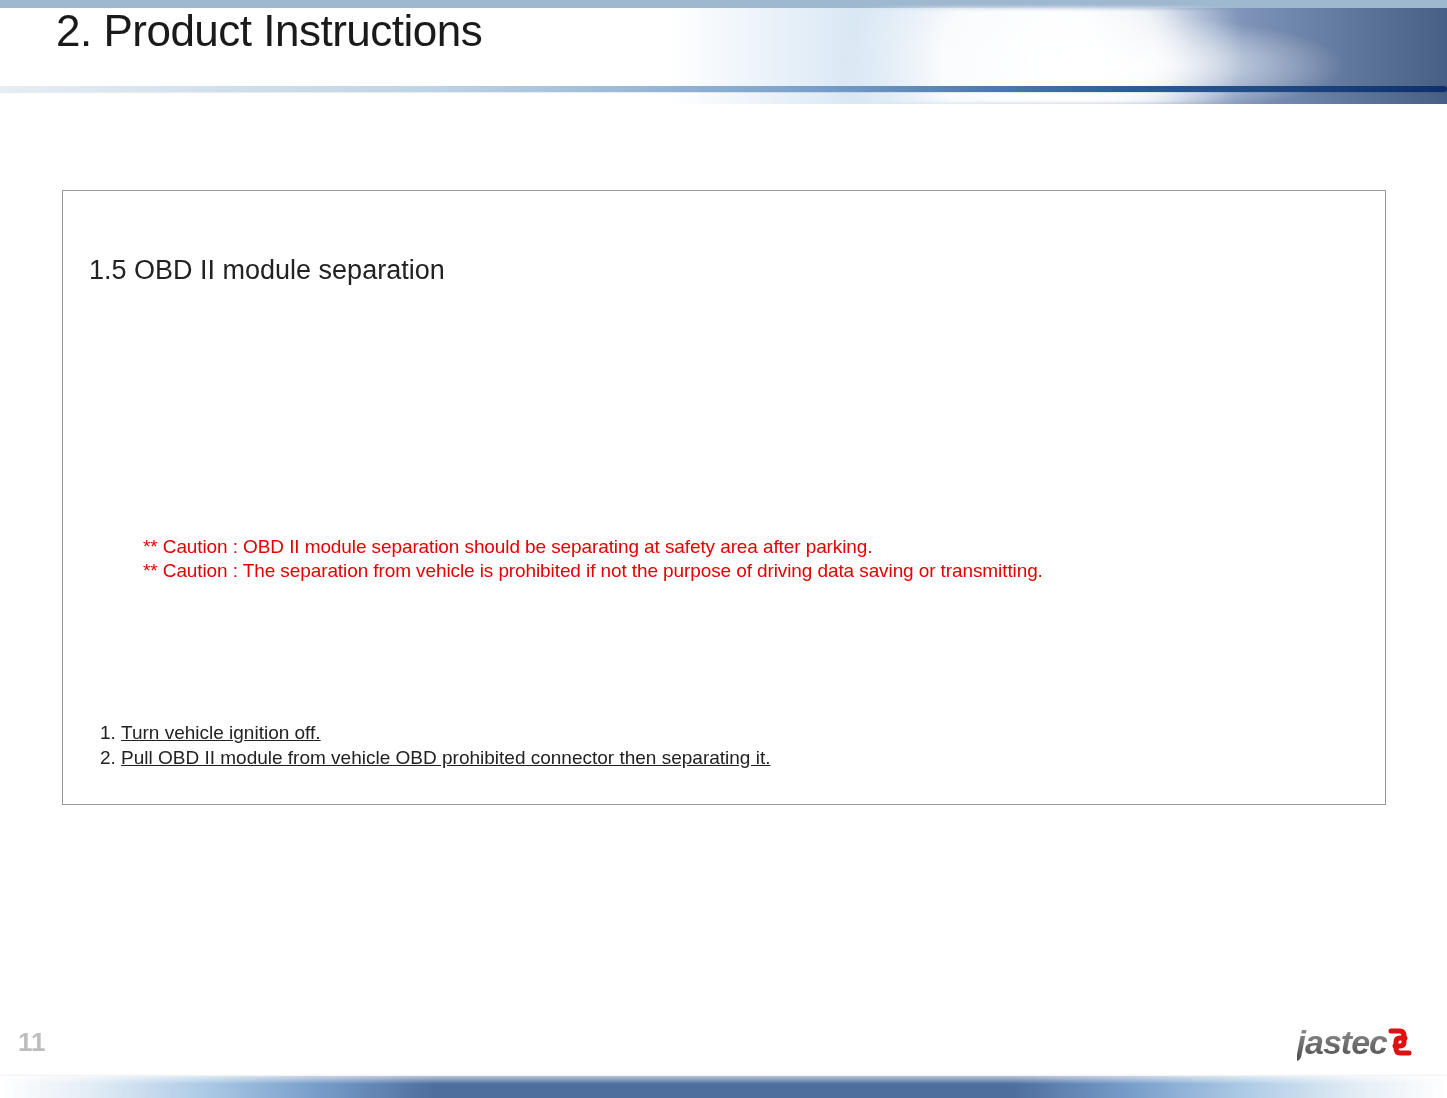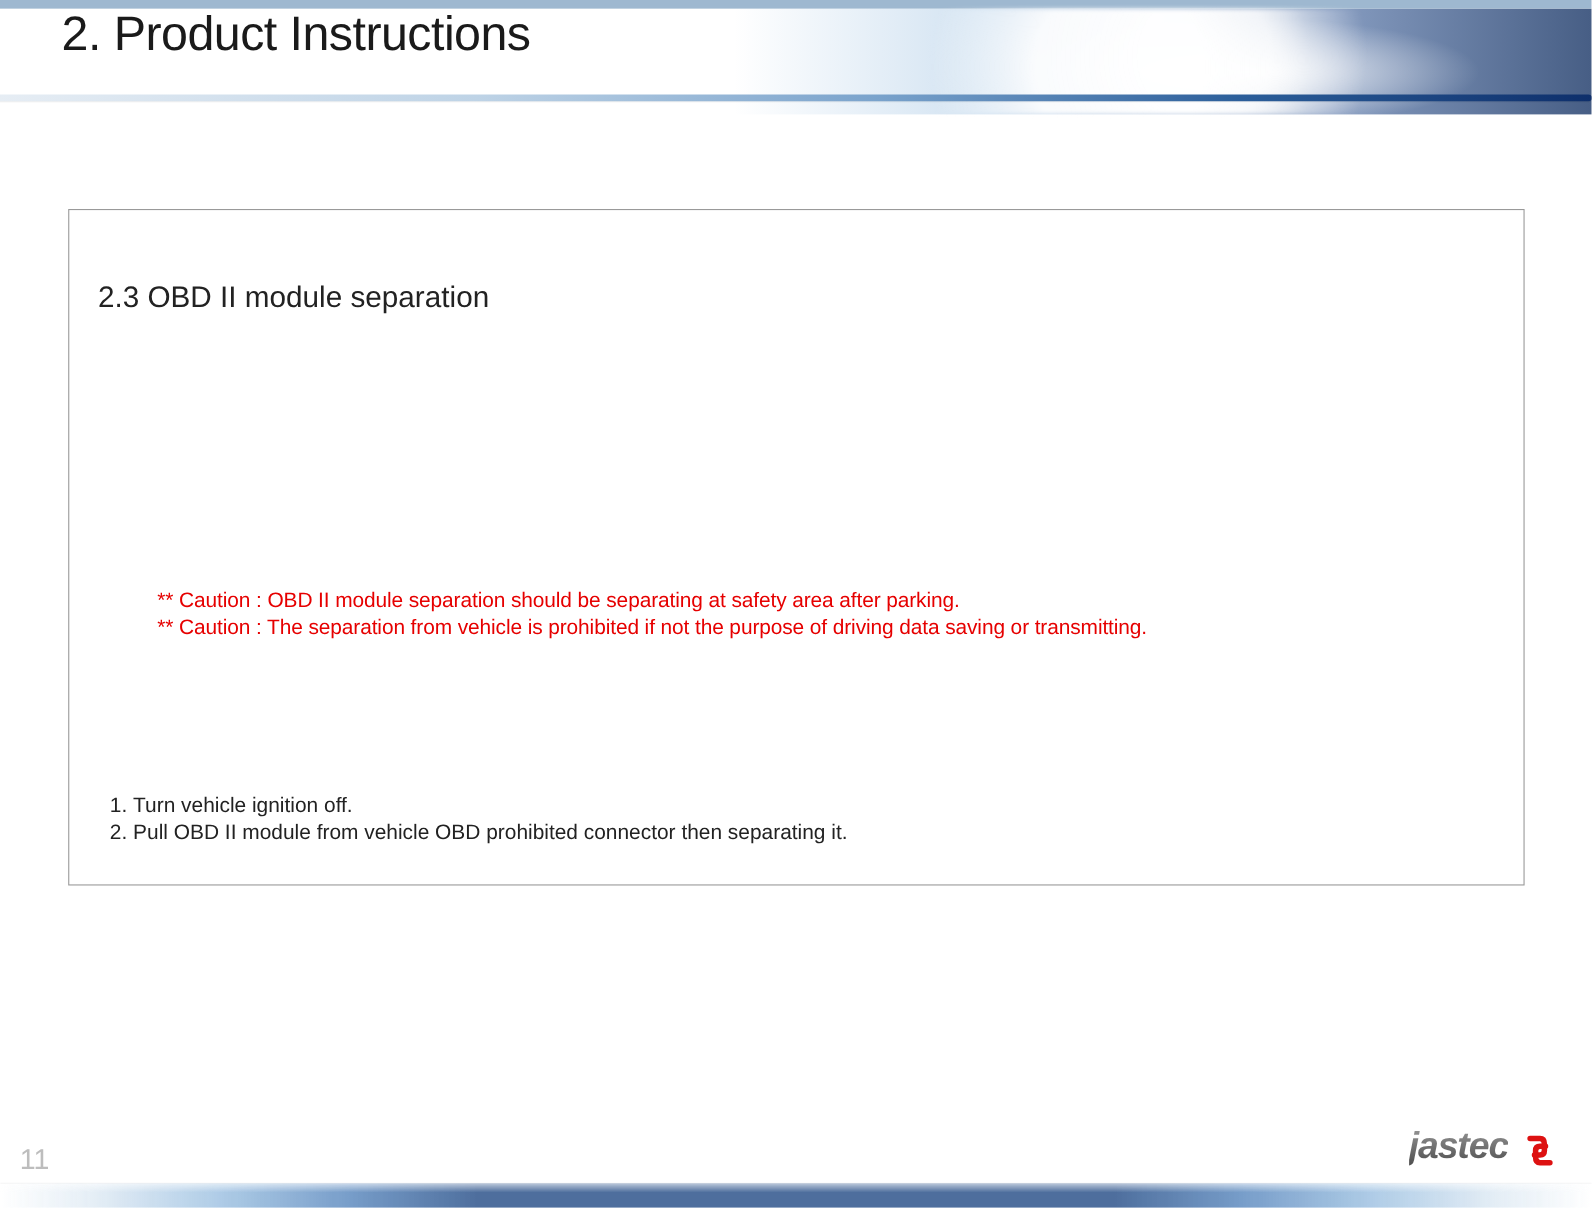--- a/index.html
+++ b/index.html
@@ -98,28 +98,29 @@
       right: 40px;
     }
     .steps ol {
       list-style: decimal;
       padding-left: 40px;
     }
     .steps li {
       font-size: 19px;
       color: #222;
       line-height: 1.3;
+      text-decoration: underline;
     }
     .page-number {
       position: absolute;
-      bottom: 28px;
+      bottom: 40px;
       left: 18px;
       font-size: 26px;
       color: #bdbdbd;
-      font-weight: 400;
+      font-weight: 700;
     }
     .bottom-bar {
       position: absolute;
       left: 0; right: 0; bottom: 0;
       height: 22px;
       background:
         linear-gradient(to right,
           rgba(205,220,235,0.0) 0%,
           rgba(170,200,225,0.35) 6%,
           rgba(90,150,205,0.55) 14%,
@@ -136,22 +137,22 @@
     .bottom-bar::before{
       content:"";
       position:absolute; left:0; right:0; top:0; height:8px;
       background: linear-gradient(to bottom, rgba(255,255,255,0.6), rgba(255,255,255,0));
     }
     .logo {
       position: absolute;
       bottom: 36px;
       right: 32px;
       display: flex;
-      align-items: flex-end;
-      gap: 18px;
+      align-items: center;
+      gap: 2px;
     }
     .logo-text {
       font-size: 34px;
       font-weight: 800;
       font-style: italic;
       letter-spacing: -1px;
       background: linear-gradient(to bottom, #9a9a9a, #4a4a4a);
       -webkit-background-clip: text;
       background-clip: text;
       color: transparent;
@@ -168,21 +169,21 @@
 <body>
 
 <div class="top-border"></div>
 <div class="header-band">
   <div class="header-cloud"></div>
 </div>
 <div class="page-title">2. Product Instructions</div>
 <div class="header-rule"></div>
 
 <div class="content-box">
-  <div class="section-title">2.3 OBD II module separation</div>
+  <div class="section-title">1.5 OBD II module separation</div>
 
   <div class="caution-block">
     <div class="caution-line">** Caution : OBD II module separation should be separating at safety area after parking.</div>
     <div class="caution-line">** Caution : The separation from vehicle is prohibited if not the purpose of driving data saving or transmitting.</div>
   </div>
 
   <div class="steps">
     <ol>
       <li>Turn vehicle ignition off.</li>
       <li>Pull OBD II module from vehicle OBD prohibited connector then separating it.</li>

